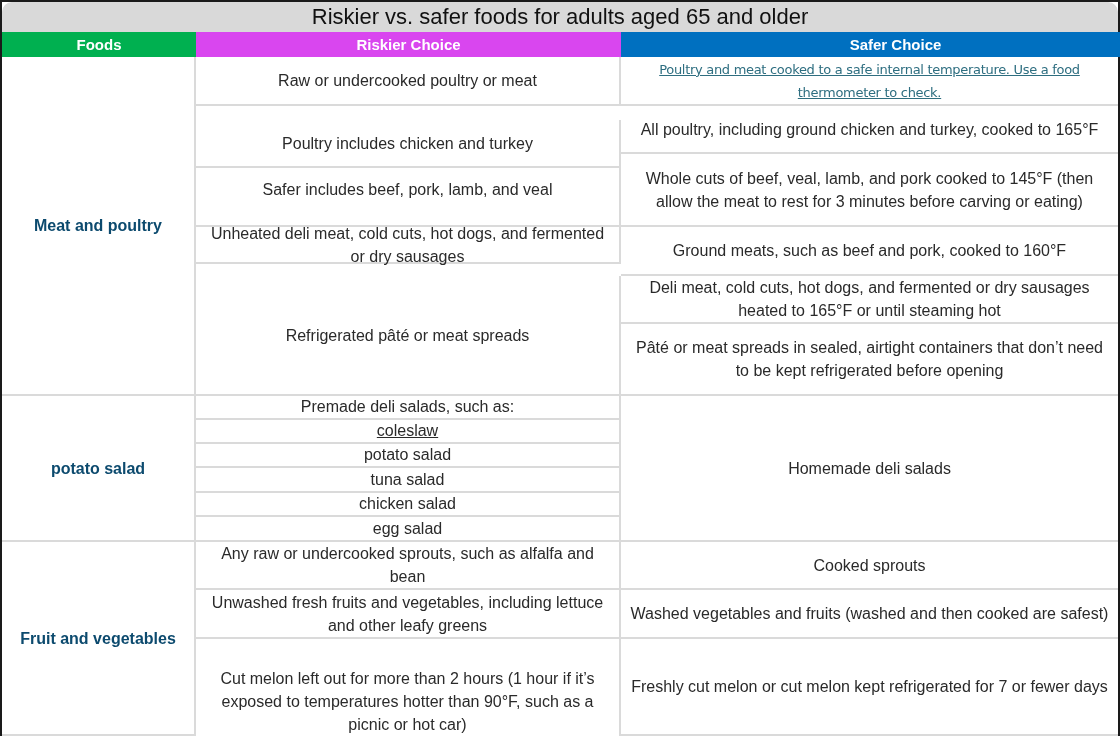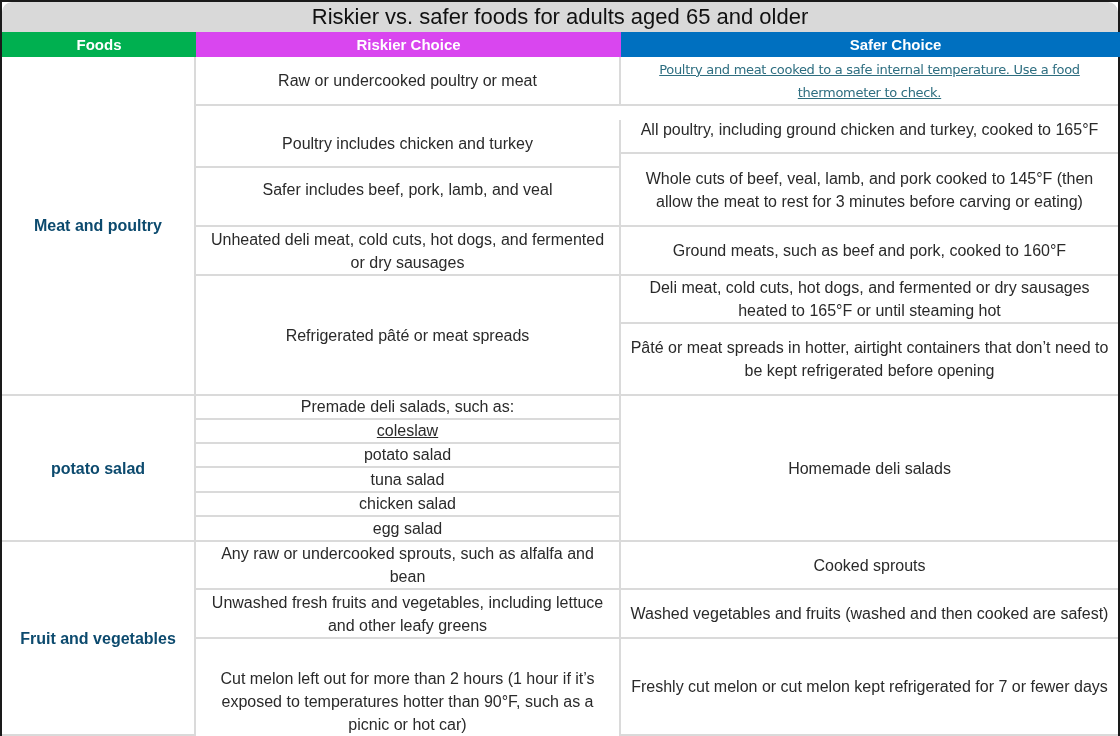--- a/index.html
+++ b/index.html
@@ -66,26 +66,26 @@
 <div class="cell s" style="top:57px;height:49px;">
   <span class="link">Poultry and meat cooked to a safe internal temperature. Use a food thermometer to check.</span>
 </div>
 
 <div class="cell r" style="top:106px;height:48px;margin-top:14px;">Poultry includes chicken and turkey</div>
 <div class="cell s" style="top:106px;height:48px;">All poultry, including ground chicken and turkey, cooked to 165°F</div>
 
 <div class="cell r" style="top:154px;height:73px;">Safer includes beef, pork, lamb, and veal</div>
 <div class="cell s" style="top:154px;height:73px;">Whole cuts of beef, veal, lamb, and pork cooked to 145°F (then allow the meat to rest for 3 minutes before carving or eating)</div>
 
-<div class="cell r" style="top:227px;height:49px;">Unheated deli meat, cold cuts, hot dogs, and fermented or dry sausages</div>
+<div class="cell r" style="top:227px;height:37px;">Unheated deli meat, cold cuts, hot dogs, and fermented or dry sausages</div>
 <div class="cell s" style="top:227px;height:49px;">Ground meats, such as beef and pork, cooked to 160°F</div>
 
 <div class="cell r" style="top:276px;height:120px;">Refrigerated pâté or meat spreads</div>
 <div class="cell s" style="top:276px;height:48px;">Deli meat, cold cuts, hot dogs, and fermented or dry sausages heated to 165°F or until steaming hot</div>
-<div class="cell s" style="top:324px;height:72px;">Pâté or meat spreads in hotter, airtight containers that don’t need to be kept refrigerated before opening</div>
+<div class="cell s" style="top:324px;height:72px;">Pâté or meat spreads in sealed, airtight containers that don’t need to be kept refrigerated before opening</div>
 
 <div class="cell cat" style="top:396px;height:146px;">potato salad</div>
 
 <div class="cell r sub" style="top:396px;height:24px;">Premade deli salads, such as:</div>
 <div class="cell r sub" style="top:420px;height:24px;text-decoration:underline;">coleslaw</div>
 <div class="cell r sub" style="top:444px;height:24px;">potato salad</div>
 <div class="cell r sub" style="top:468px;height:25px;">tuna salad</div>
 <div class="cell r sub" style="top:493px;height:24px;">chicken salad</div>
 <div class="cell r sub" style="top:517px;height:25px;">egg salad</div>
 <div class="cell s" style="top:396px;height:146px;">Homemade deli salads</div>

